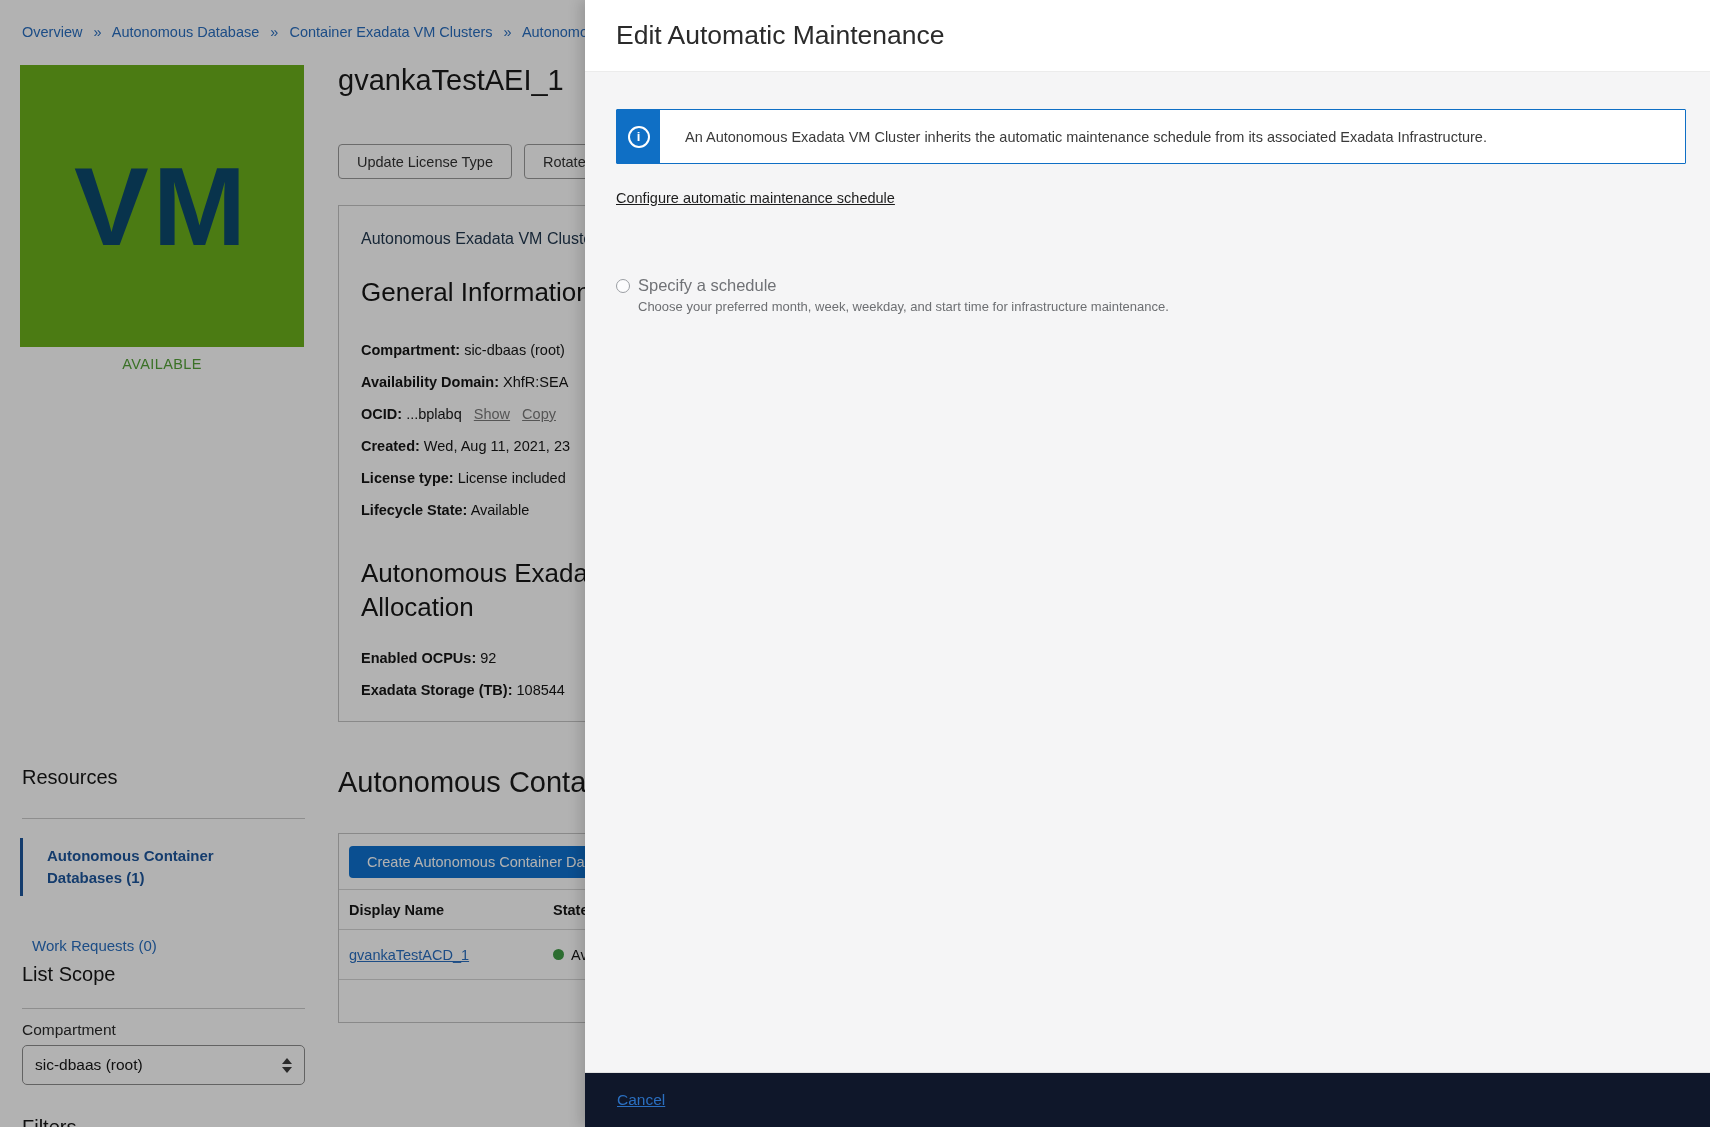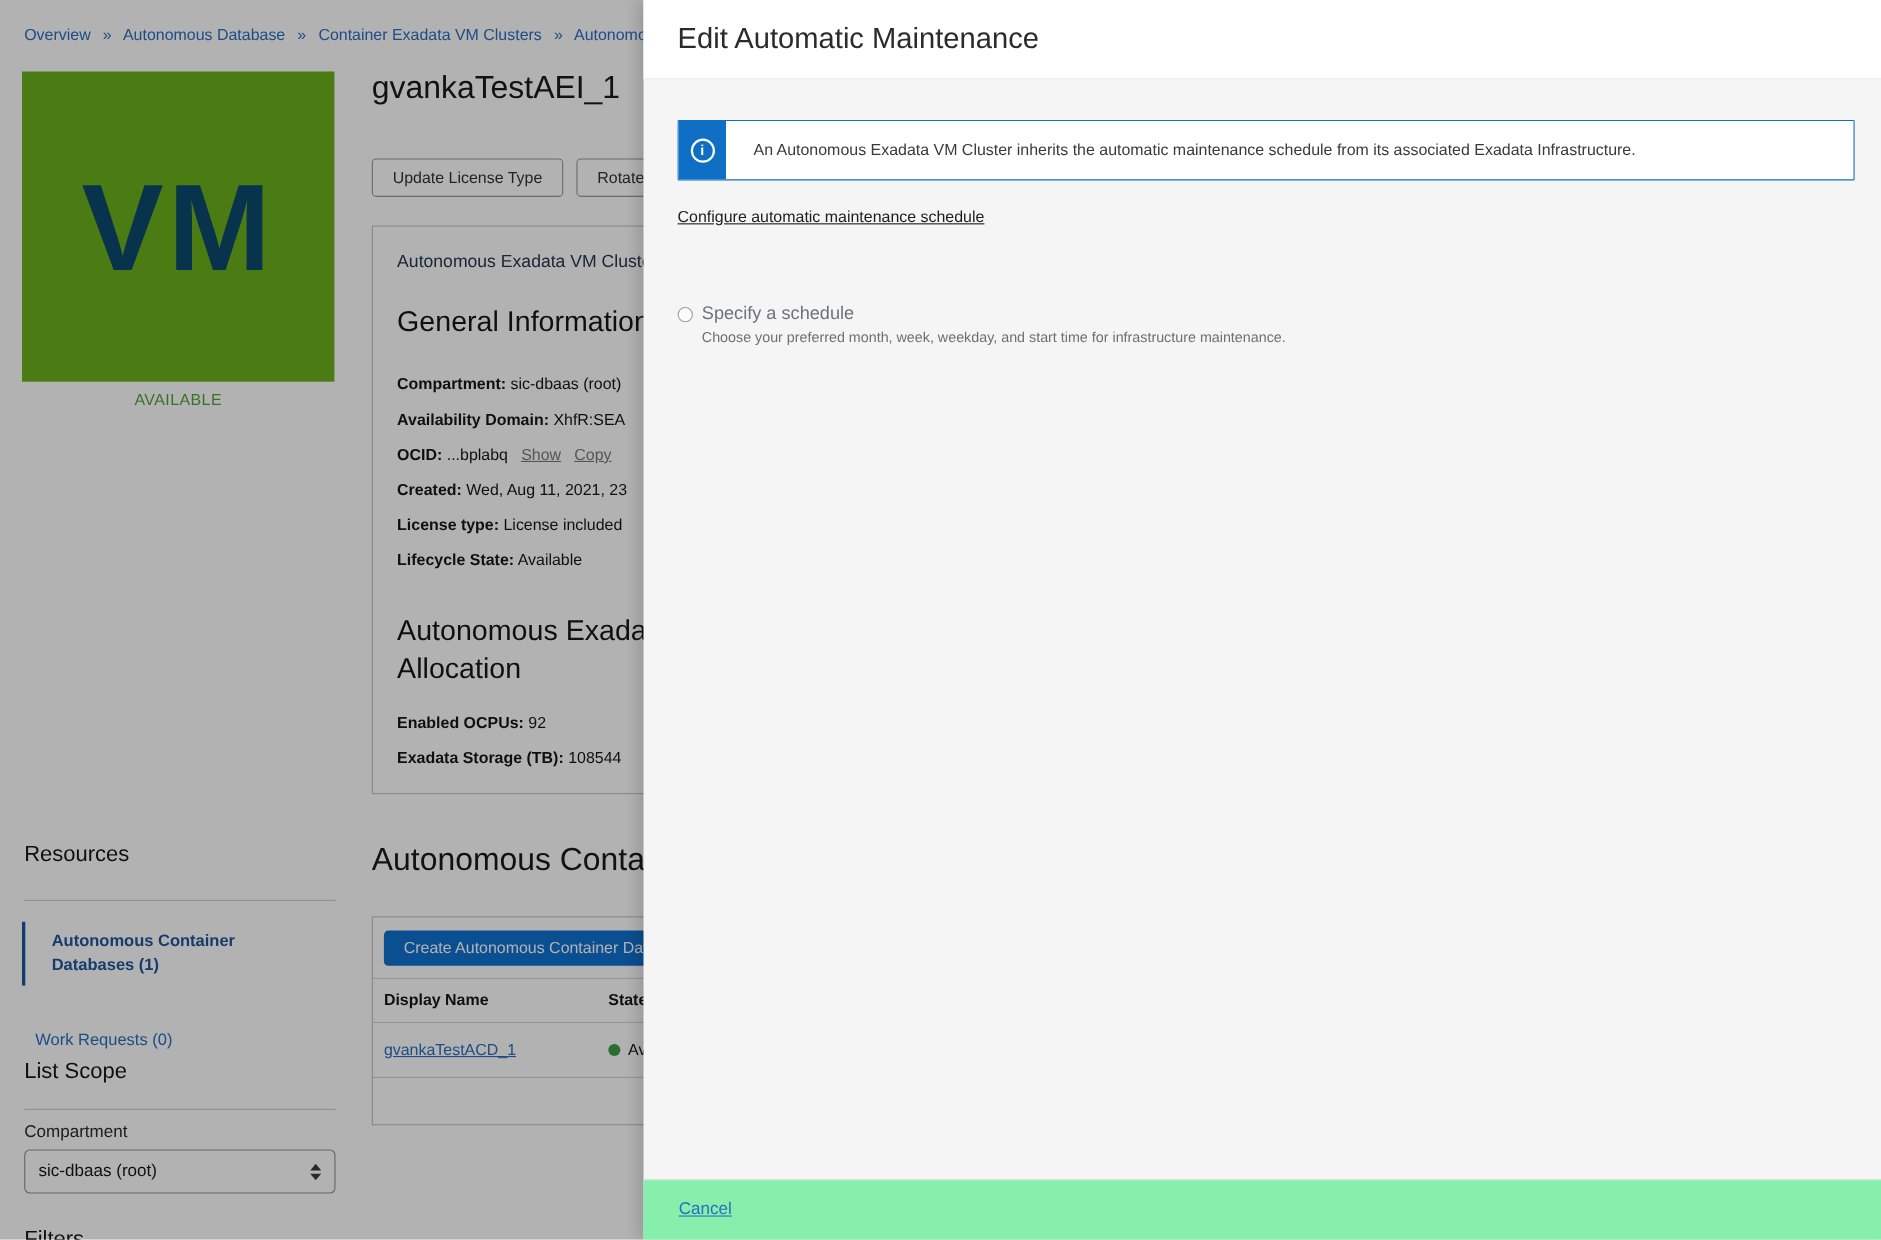--- a/index.html
+++ b/index.html
@@ -101,21 +101,21 @@
   .opt-line { display:flex; align-items:center; }
   .radio { width:14px; height:14px; border-radius:50%; flex:none; position:relative; }
   .radio.disabled-sel { background:#d9d9db; }
   .radio.disabled-sel::after { content:''; position:absolute; left:4px; top:4px;
     width:6px; height:6px; border-radius:50%; background:#e9e9eb; }
   .radio.empty { border:1.5px solid #9b9ea3; background:#fcfcfd; }
   .opt-label { margin-left:8px; font-size:16.5px; color:#707276; }
   .opt-desc { margin:4px 0 0 22px; font-size:13px; color:#6d6f72; }
 
   #panel-footer { position:absolute; left:0; right:0; bottom:0; height:55px;
-    background:#86efac; border-top:1px solid #e2e2e2; display:flex; align-items:center; }
+    background:#0f172a; border-top:1px solid #e2e2e2; display:flex; align-items:center; }
   #cancel-link { margin-left:32px; font-size:15.5px; color:#2a6fc0;
     text-decoration:underline; cursor:pointer; }
 </style>
 </head>
 <body>
 
 <div class="abs" id="breadcrumb">
   <span class="crumb">Overview</span>
   <span class="sep">»</span>
   <span class="crumb">Autonomous Database</span>

